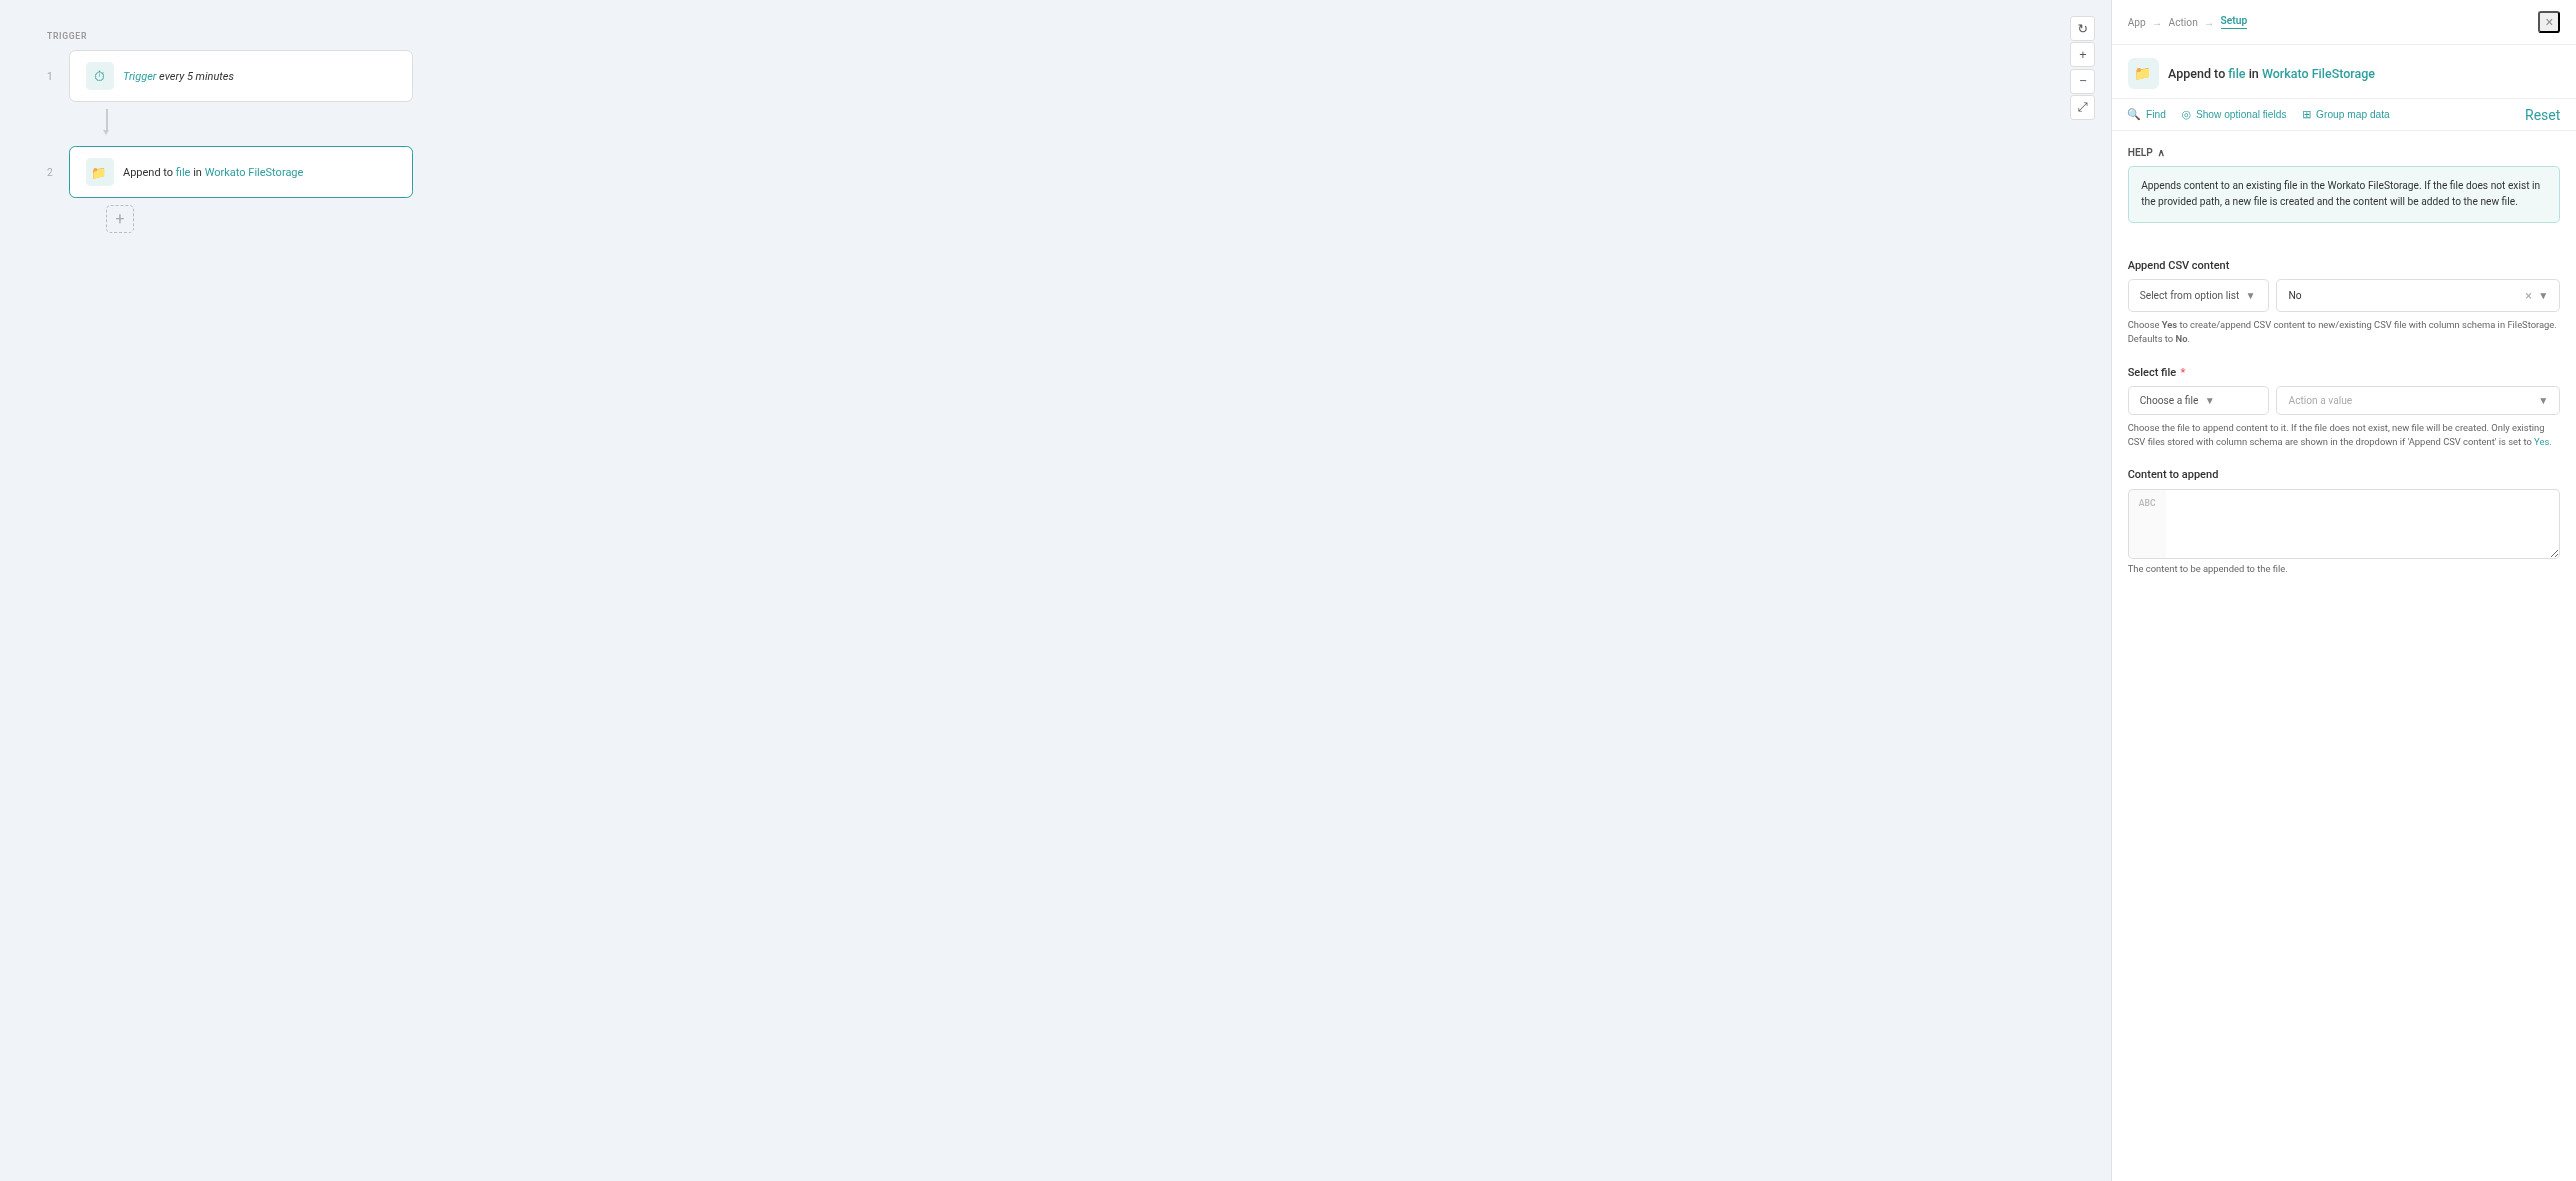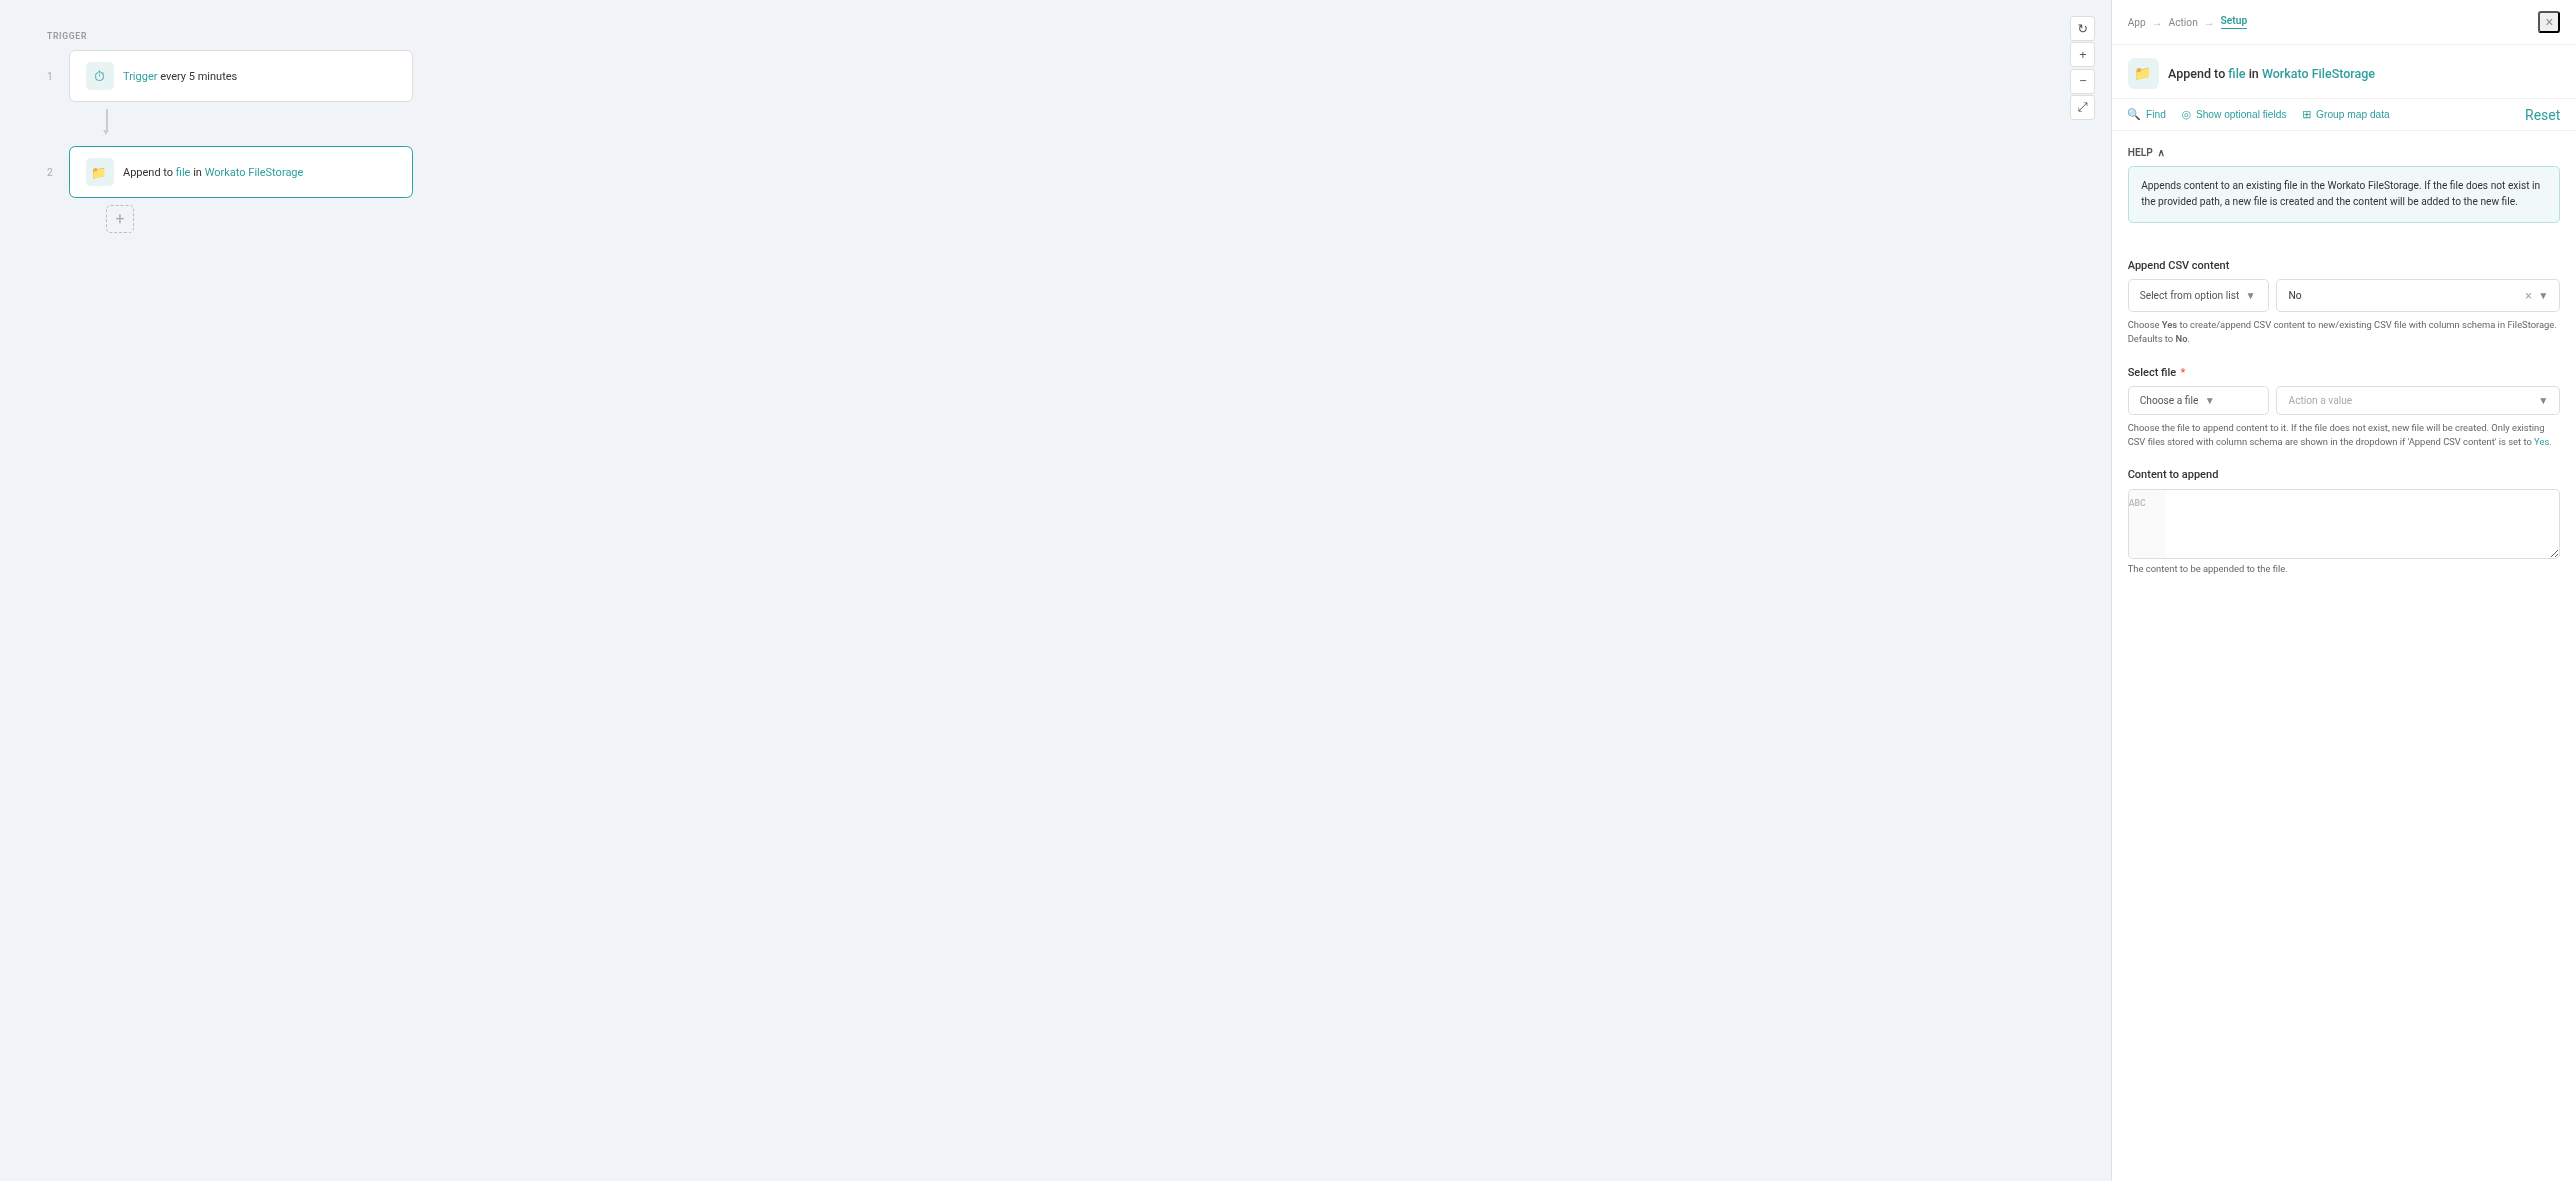--- a/index.html
+++ b/index.html
@@ -87,20 +87,21 @@
       display: flex;
       align-items: center;
       justify-content: center;
       color: #2e9e9e;
       font-size: 14px;
     }
 
     .trigger-text {
       font-size: 11px;
       color: #333;
+      font-style: italic;
     }
 
     .trigger-text .link {
       color: #2e9e9e;
     }
 
     .connector {
       width: 1.6px;
       height: 22px;
       background: #ccc;
@@ -398,20 +399,21 @@
     }
 
     .abc-area {
       width: 38px;
       background: #fafafa;
       border: 0.8px solid #ddd;
       border-right: none;
       border-radius: 4.7px 0 0 4.7px;
       display: flex;
       align-items: flex-start;
+      justify-content: center;
       padding-top: 7.8px;
       font-size: 8.6px;
       font-weight: 600;
       color: #bbb;
     }
 
     .textarea-main {
       flex: 1;
       min-height: 70px;
       border: 0.8px solid #ddd;

